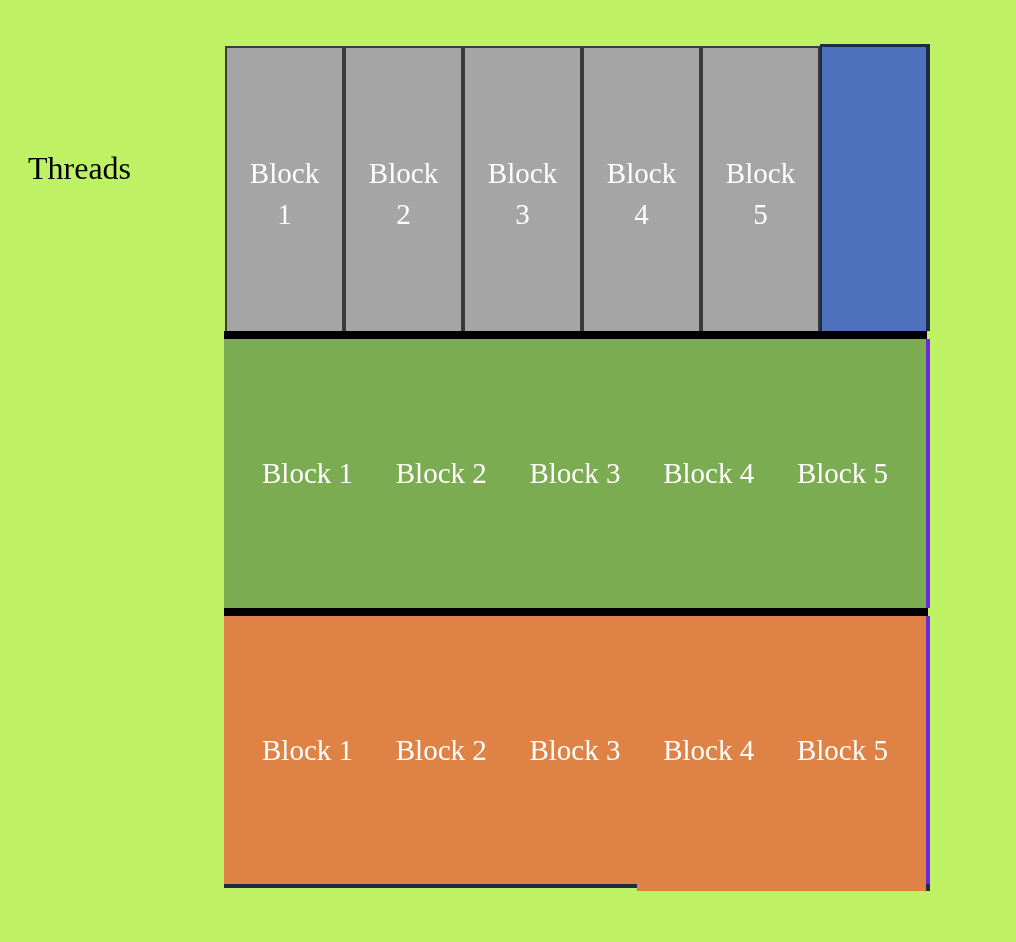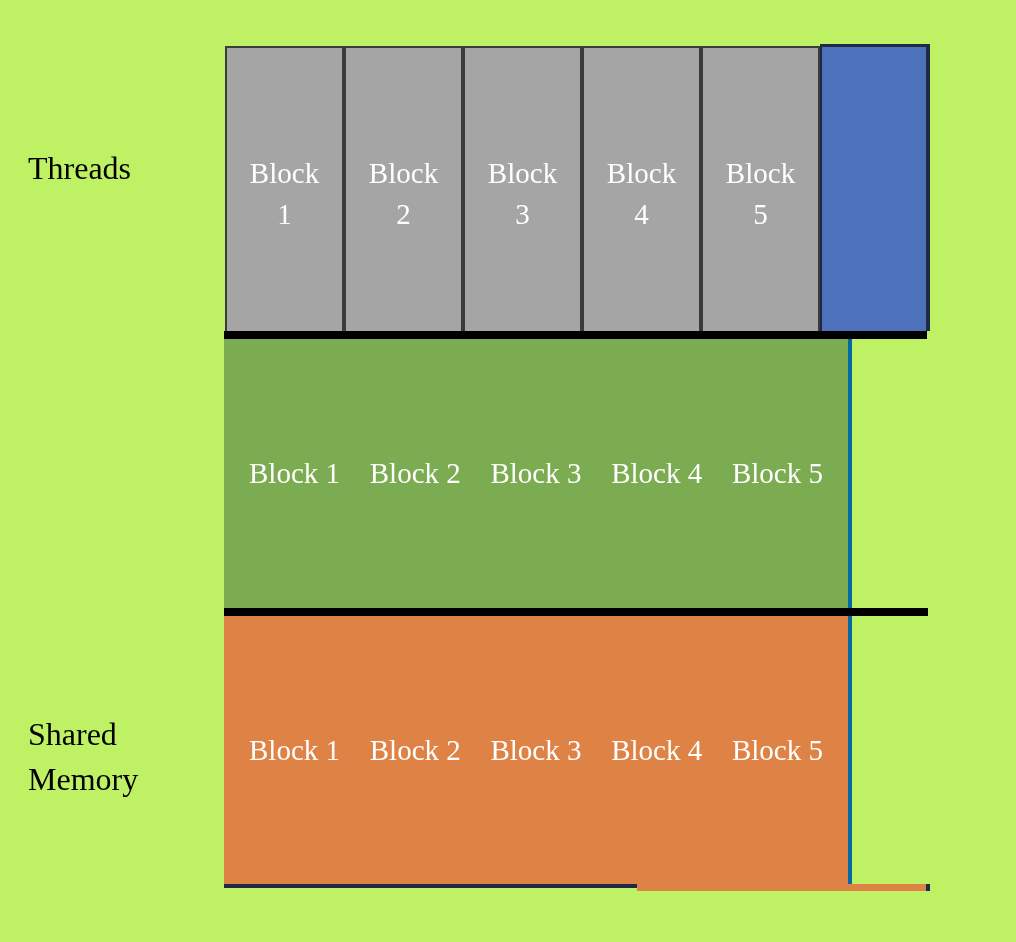--- a/index.html
+++ b/index.html
@@ -49,27 +49,27 @@
   .separator {
     position: absolute;
     left: 224px;
     height: 8px;
   }
   .sep-1 { top: 331px; width: 703px; }
   .sep-2 { top: 608px; width: 704px; }
   .wide-bar {
     position: absolute;
     left: 224px;
-    width: 628px;
+    width: 706px;
     box-sizing: border-box;
-    border-right: 4px solid #0369a1;
+    border-right: 4px solid #6d28d9;
     display: flex;
     align-items: center;
     justify-content: space-between;
-    padding: 0 25px;
+    padding: 0 38px;
     color: #ffffff;
     font-size: 29px;
     white-space: nowrap;
   }
   .green-bar  { top: 339px; height: 269px; }
   .orange-bar { top: 616px; height: 268px; }
   .orange-bottom-line {
     position: absolute;
     left: 224px;
     top: 884px;
@@ -86,24 +86,20 @@
     border-right: 4px solid #1F2B45;
   }
 </style>
 </head>
 <body>
 
 <div class="stage">
 
   <div class="row-label" style="top:146px;">
     <span>Threads</span>
-  </div>
-  <div class="row-label" style="top:712px;">
-    <div>Shared</div>
-    <div>Memory</div>
   </div>
 
   <div class="gray-block" style="left: 225px; background: rgb(165, 165, 165); border-color: rgb(59, 59, 59);">
     <span>Block</span>
     <span>1</span>
   </div>
   <div class="gray-block" style="left: 344px; background: rgb(165, 165, 165); border-color: rgb(59, 59, 59);">
     <span>Block</span>
     <span>2</span>
   </div>

